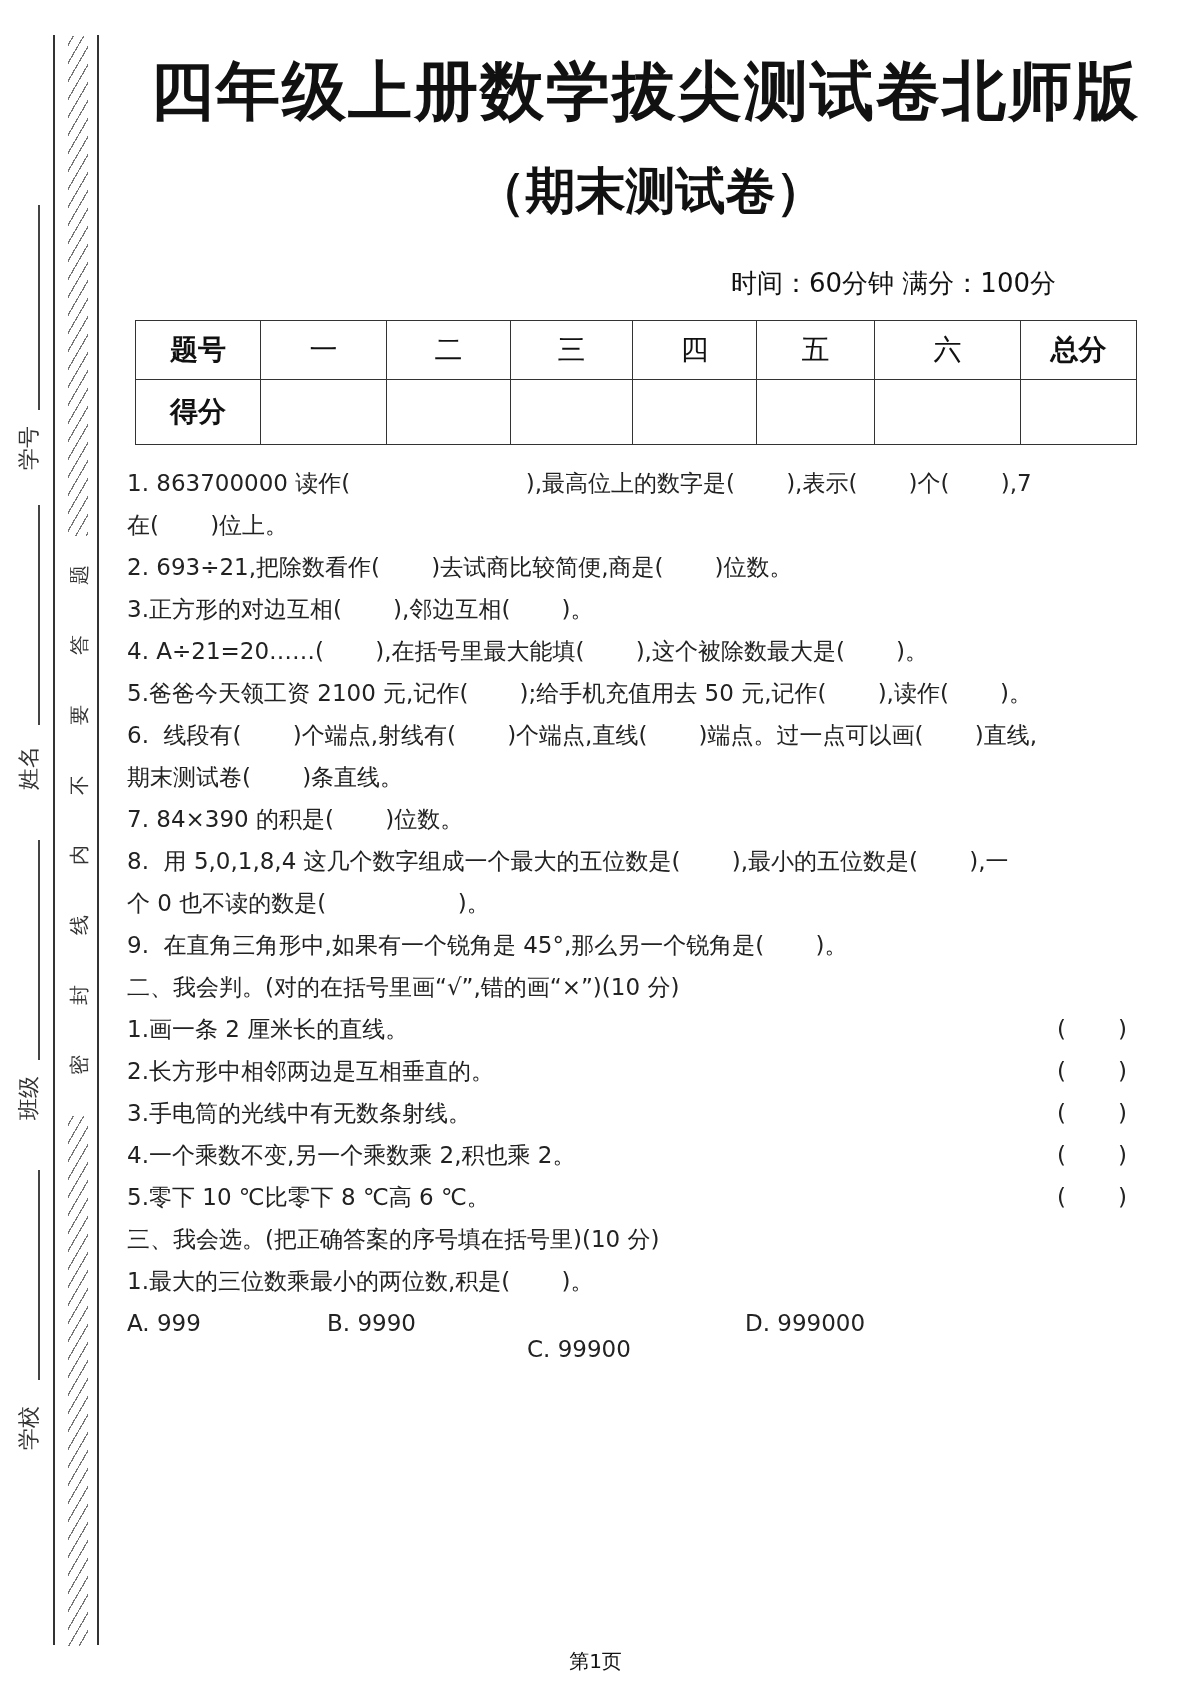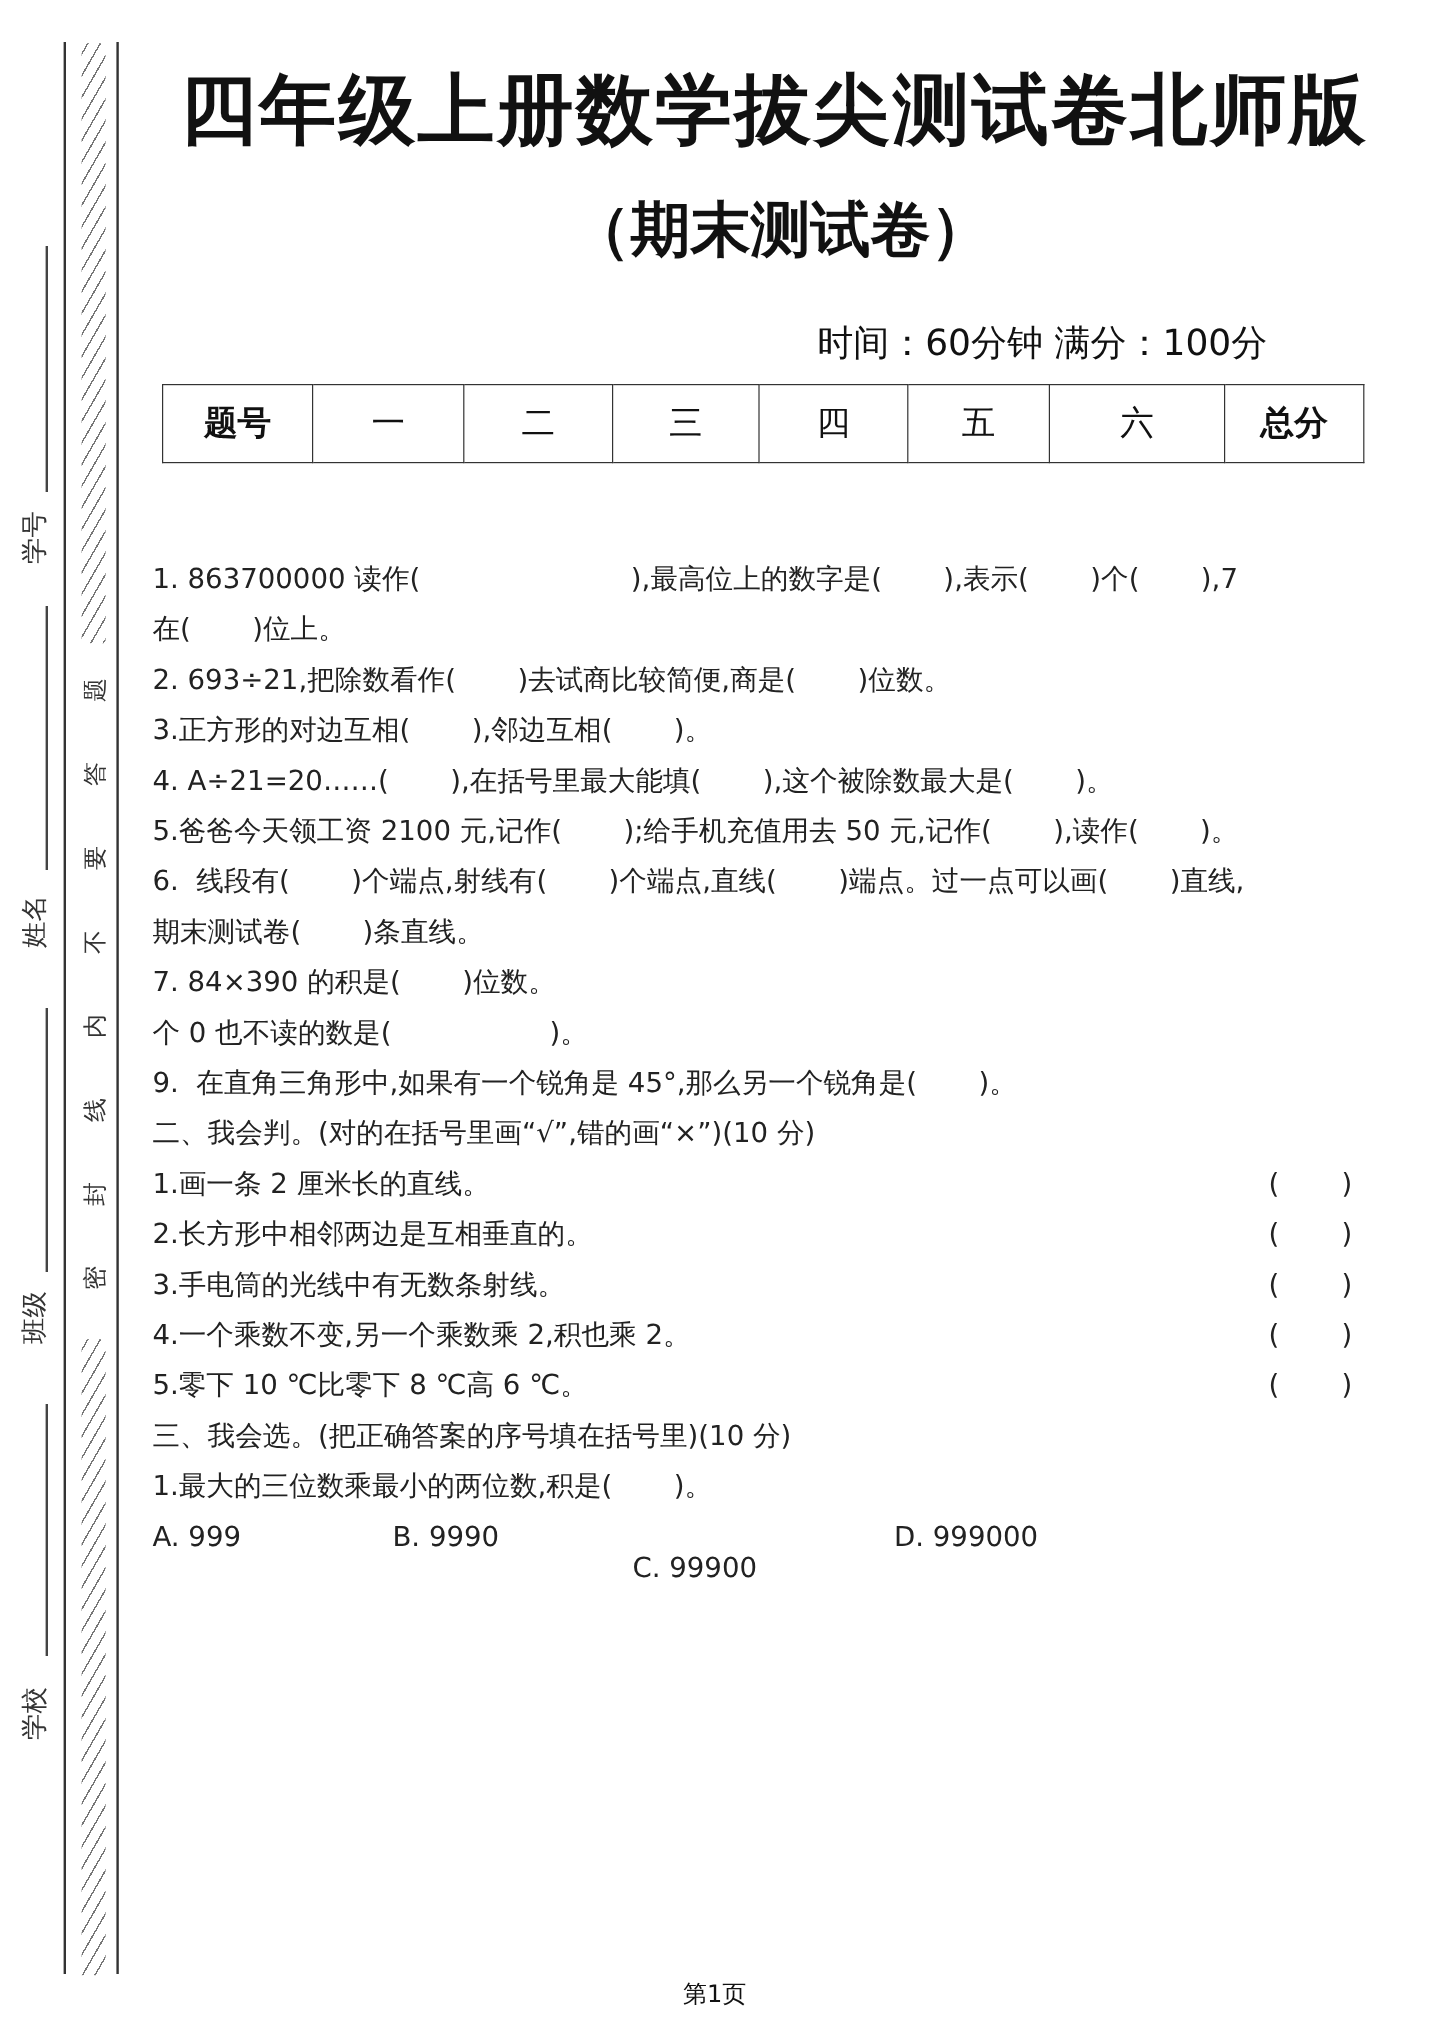--- a/index.html
+++ b/index.html
@@ -35,21 +35,21 @@
   .title {
     position: absolute; left: 150px; top: 48px; width: 900px;
     font-size: 64px; font-weight: bold; letter-spacing: 2px; color: #111;
     white-space: nowrap;
   }
   .subtitle {
     position: absolute; left: 0; right: 0; top: 158px; text-align: center;
     font-size: 50px; font-weight: bold; color: #111; padding-left: 110px;
   }
   .meta {
-    position: absolute; right: 135px; top: 266px; font-size: 30px; color: #111;
+    position: absolute; right: 135px; top: 266px; font-size: 26px; color: #111;
   }
 
   
   .score-table {
     position: absolute; left: 135px; top: 320px; width: 1001px;
     border-collapse: collapse; table-layout: fixed;
   }
   .score-table td {
     border: 1.5px solid #333; height: 56px; text-align: center;
     font-size: 28px; color: #111;
@@ -127,33 +127,44 @@
       <tr>
     <td class="label-cell">题号</td>
     <td>一</td>
     <td>二</td>
     <td>三</td>
     <td>四</td>
     <td>五</td>
     <td>六</td>
     <td class="label-cell">总分</td>
   </tr>
+  <tr>
+    <td class="label-cell">得分</td>
+    <td></td>
+    <td></td>
+    <td></td>
+    <td></td>
+    <td></td>
+    <td></td>
+    <td></td>
+  </tr>
 </tbody>
   </table>
 
 <div class="content">
   <div class="line" style="white-space:pre;">1. 863700000 读作(                        ),最高位上的数字是(       ),表示(       )个(       ),7</div>
   <div class="line" style="white-space:pre;">在(       )位上。</div>
   <div class="line" style="white-space:pre;">2. 693÷21,把除数看作(       )去试商比较简便,商是(       )位数。</div>
   <div class="line" style="white-space:pre;">3.正方形的对边互相(       ),邻边互相(       )。</div>
   <div class="line" style="white-space:pre;">4. A÷21=20……(       ),在括号里最大能填(       ),这个被除数最大是(       )。</div>
   <div class="line" style="white-space:pre;">5.爸爸今天领工资 2100 元,记作(       );给手机充值用去 50 元,记作(       ),读作(       )。</div>
   <div class="line" style="white-space:pre;">6.  线段有(       )个端点,射线有(       )个端点,直线(       )端点。过一点可以画(       )直线,</div>
   <div class="line" style="white-space:pre;">期末测试卷(       )条直线。</div>
   <div class="line" style="white-space:pre;">7. 84×390 的积是(       )位数。</div>
+  <div class="line" style="white-space:pre;">8.  用 5,0,1,8,4 这几个数字组成一个最大的五位数是(       ),最小的五位数是(       ),一</div>
   <div class="line" style="white-space:pre;">个 0 也不读的数是(                  )。</div>
   <div class="line" style="white-space:pre;">9.  在直角三角形中,如果有一个锐角是 45°,那么另一个锐角是(       )。</div>
 
   <div class="line sect">二、我会判。(对的在括号里画“√”,错的画“×”)(10 分)</div>
   <div class="line judge">
     <span>1.画一条 2 厘米长的直线。</span>
     <span class="paren">
         <span>(</span>
         <span>)</span>
       </span>

